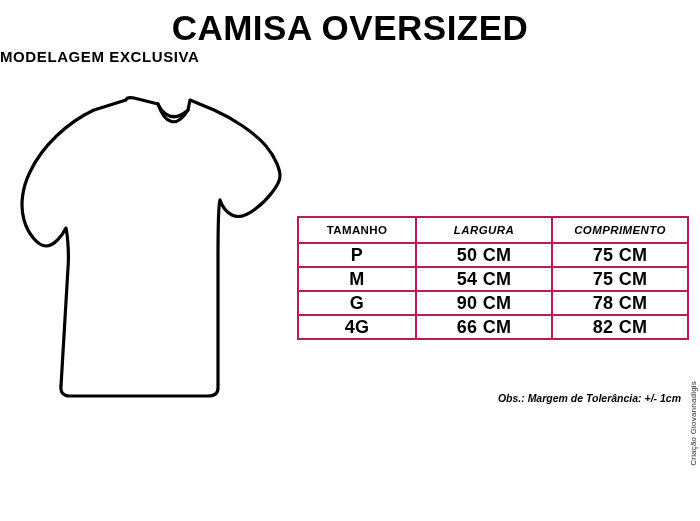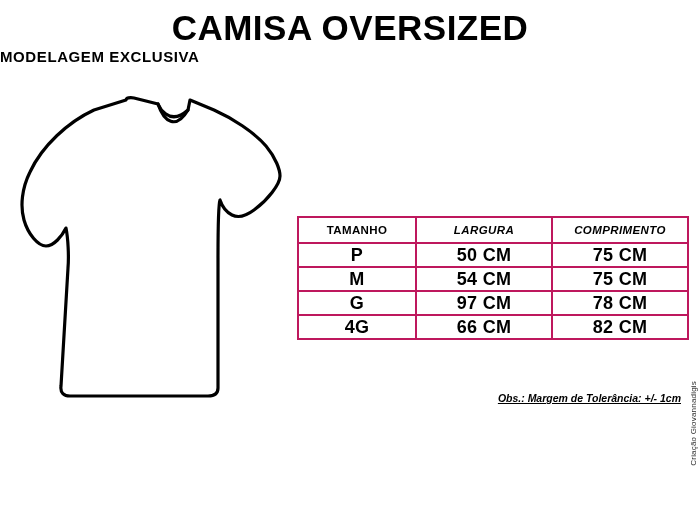--- a/index.html
+++ b/index.html
@@ -88,21 +88,20 @@
 
   .note {
     position: absolute;
     left: 297px;
     top: 392px;
     width: 384px;
     text-align: right;
     font-size: 10.5px;
     font-weight: bold;
     font-style: italic;
-    text-decoration: underline;
   }
 
   
   .credit {
     position: absolute;
     right: 2px;
     bottom: 4px;
     font-size: 8px;
     color: #2b2b2b;
     transform: rotate(-90deg);
@@ -161,21 +160,21 @@
         <td>50 CM</td>
         <td>75 CM</td>
       </tr>
       <tr>
         <td>M</td>
         <td>54 CM</td>
         <td>75 CM</td>
       </tr>
       <tr>
         <td>G</td>
-        <td>97 CM</td>
+        <td>90 CM</td>
         <td>78 CM</td>
       </tr>
       <tr>
         <td>4G</td>
         <td>66 CM</td>
         <td>82 CM</td>
       </tr>
     </tbody>
   </table>
 

